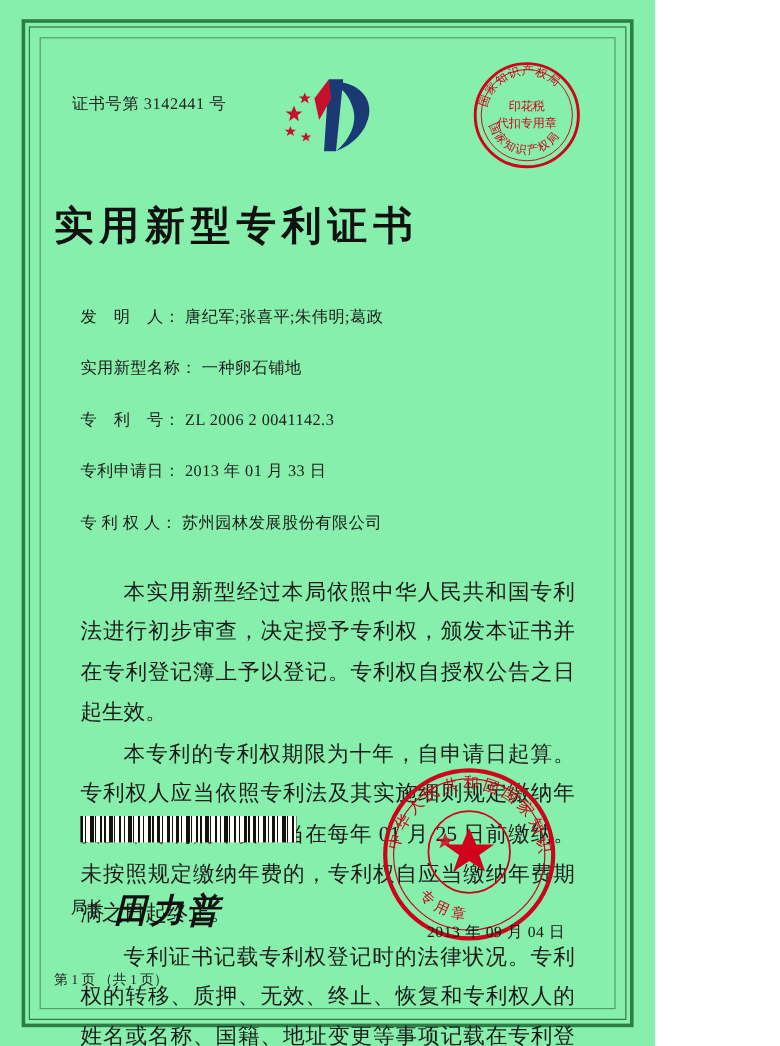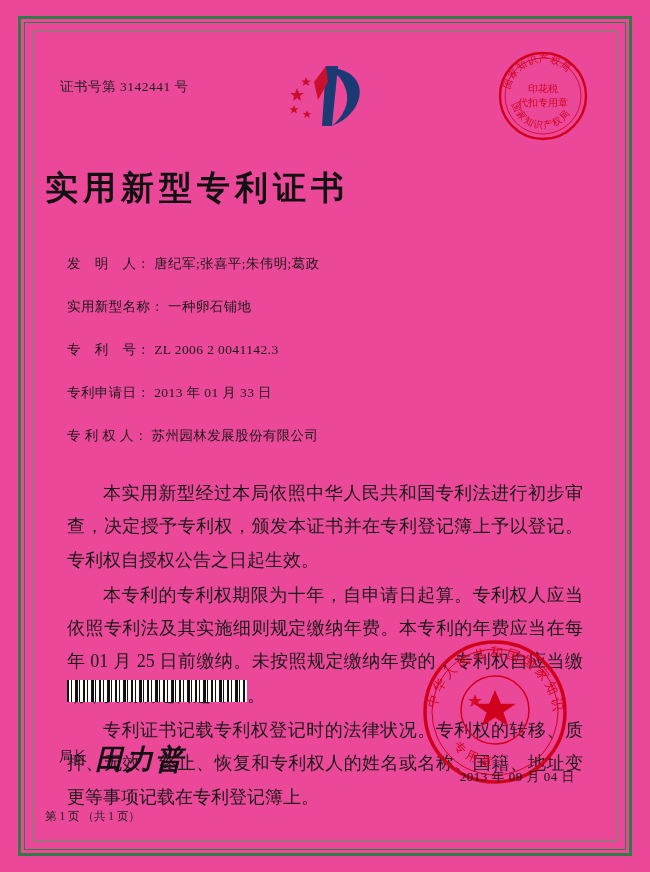--- a/index.html
+++ b/index.html
@@ -10,23 +10,23 @@
   body {
     width: 650px;
     height: 872px;
     font-family: "Liberation Serif", serif;
     color: #1a1a1a;
     overflow: hidden;
   }
 
   .certificate {
     position: relative;
-    width: 650px;
+    width: 546px;
     height: 872px;
-    background: #ec4899;
+    background: #86efac;
     box-sizing: border-box;
   }
 
   
   .border-outer {
     position: absolute;
     left: 18px; top: 16px; right: 18px; bottom: 16px;
     border: 3px solid #2e7d47;
     box-sizing: border-box;
   }

